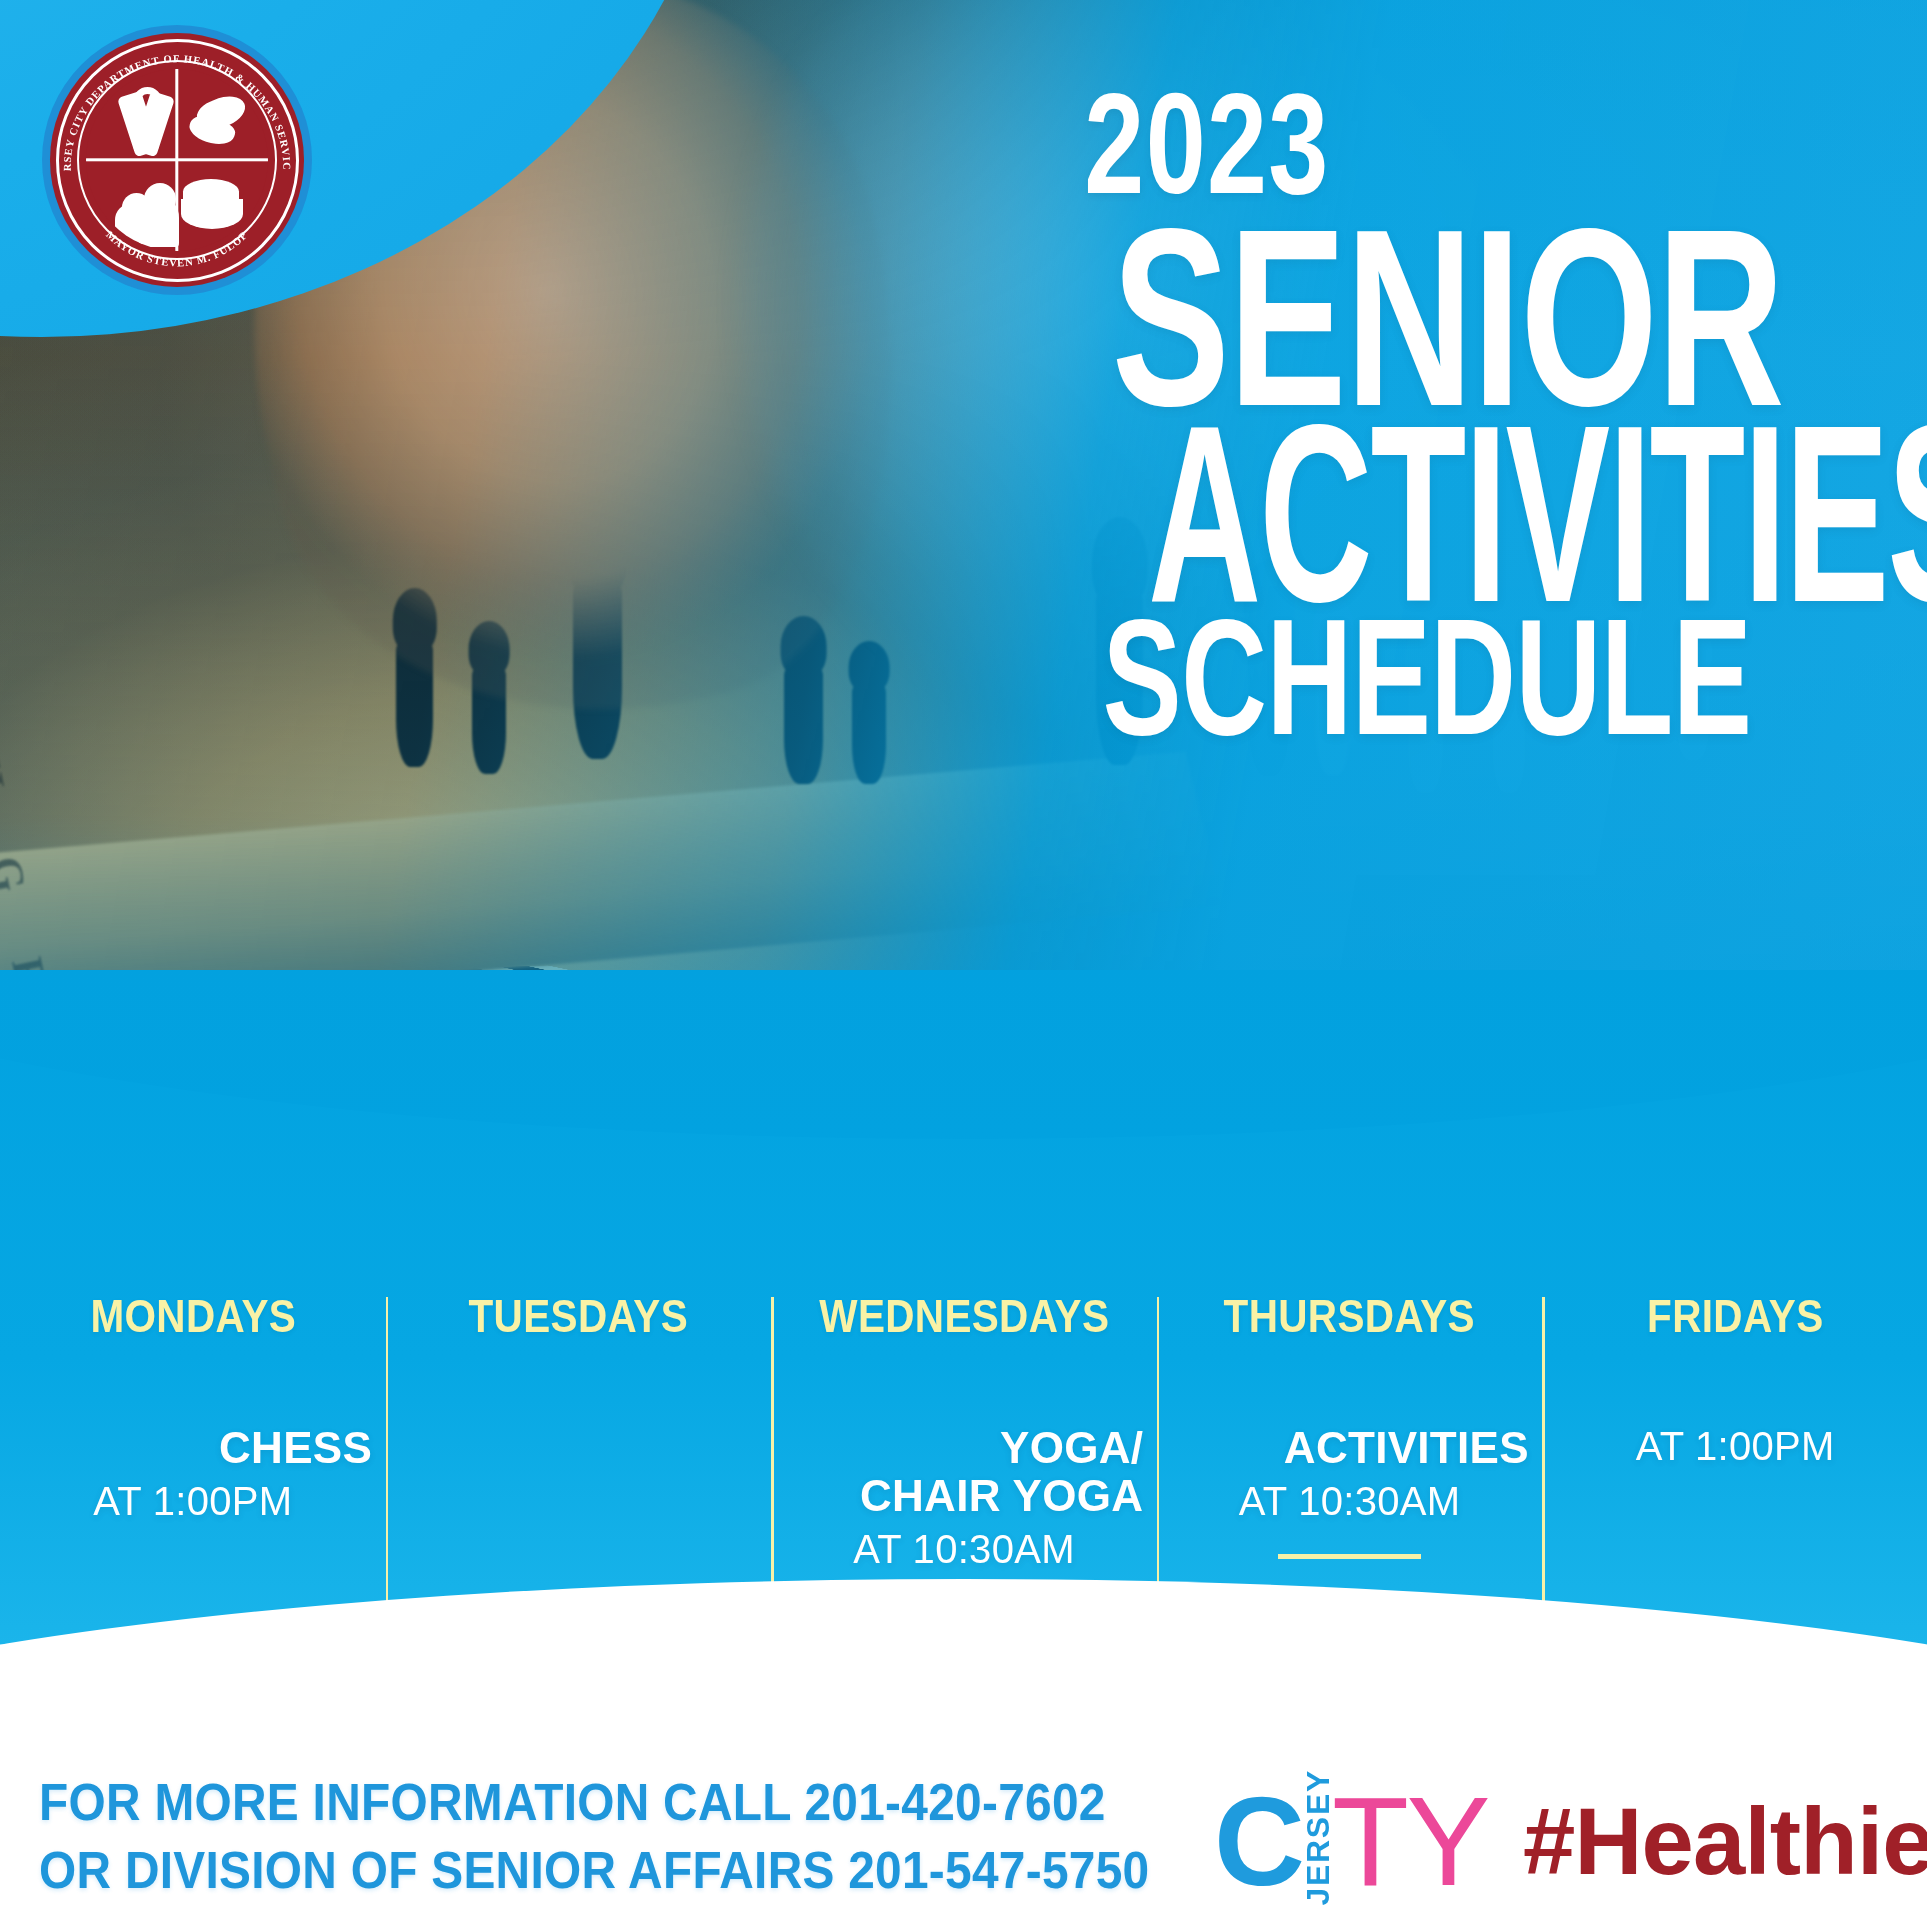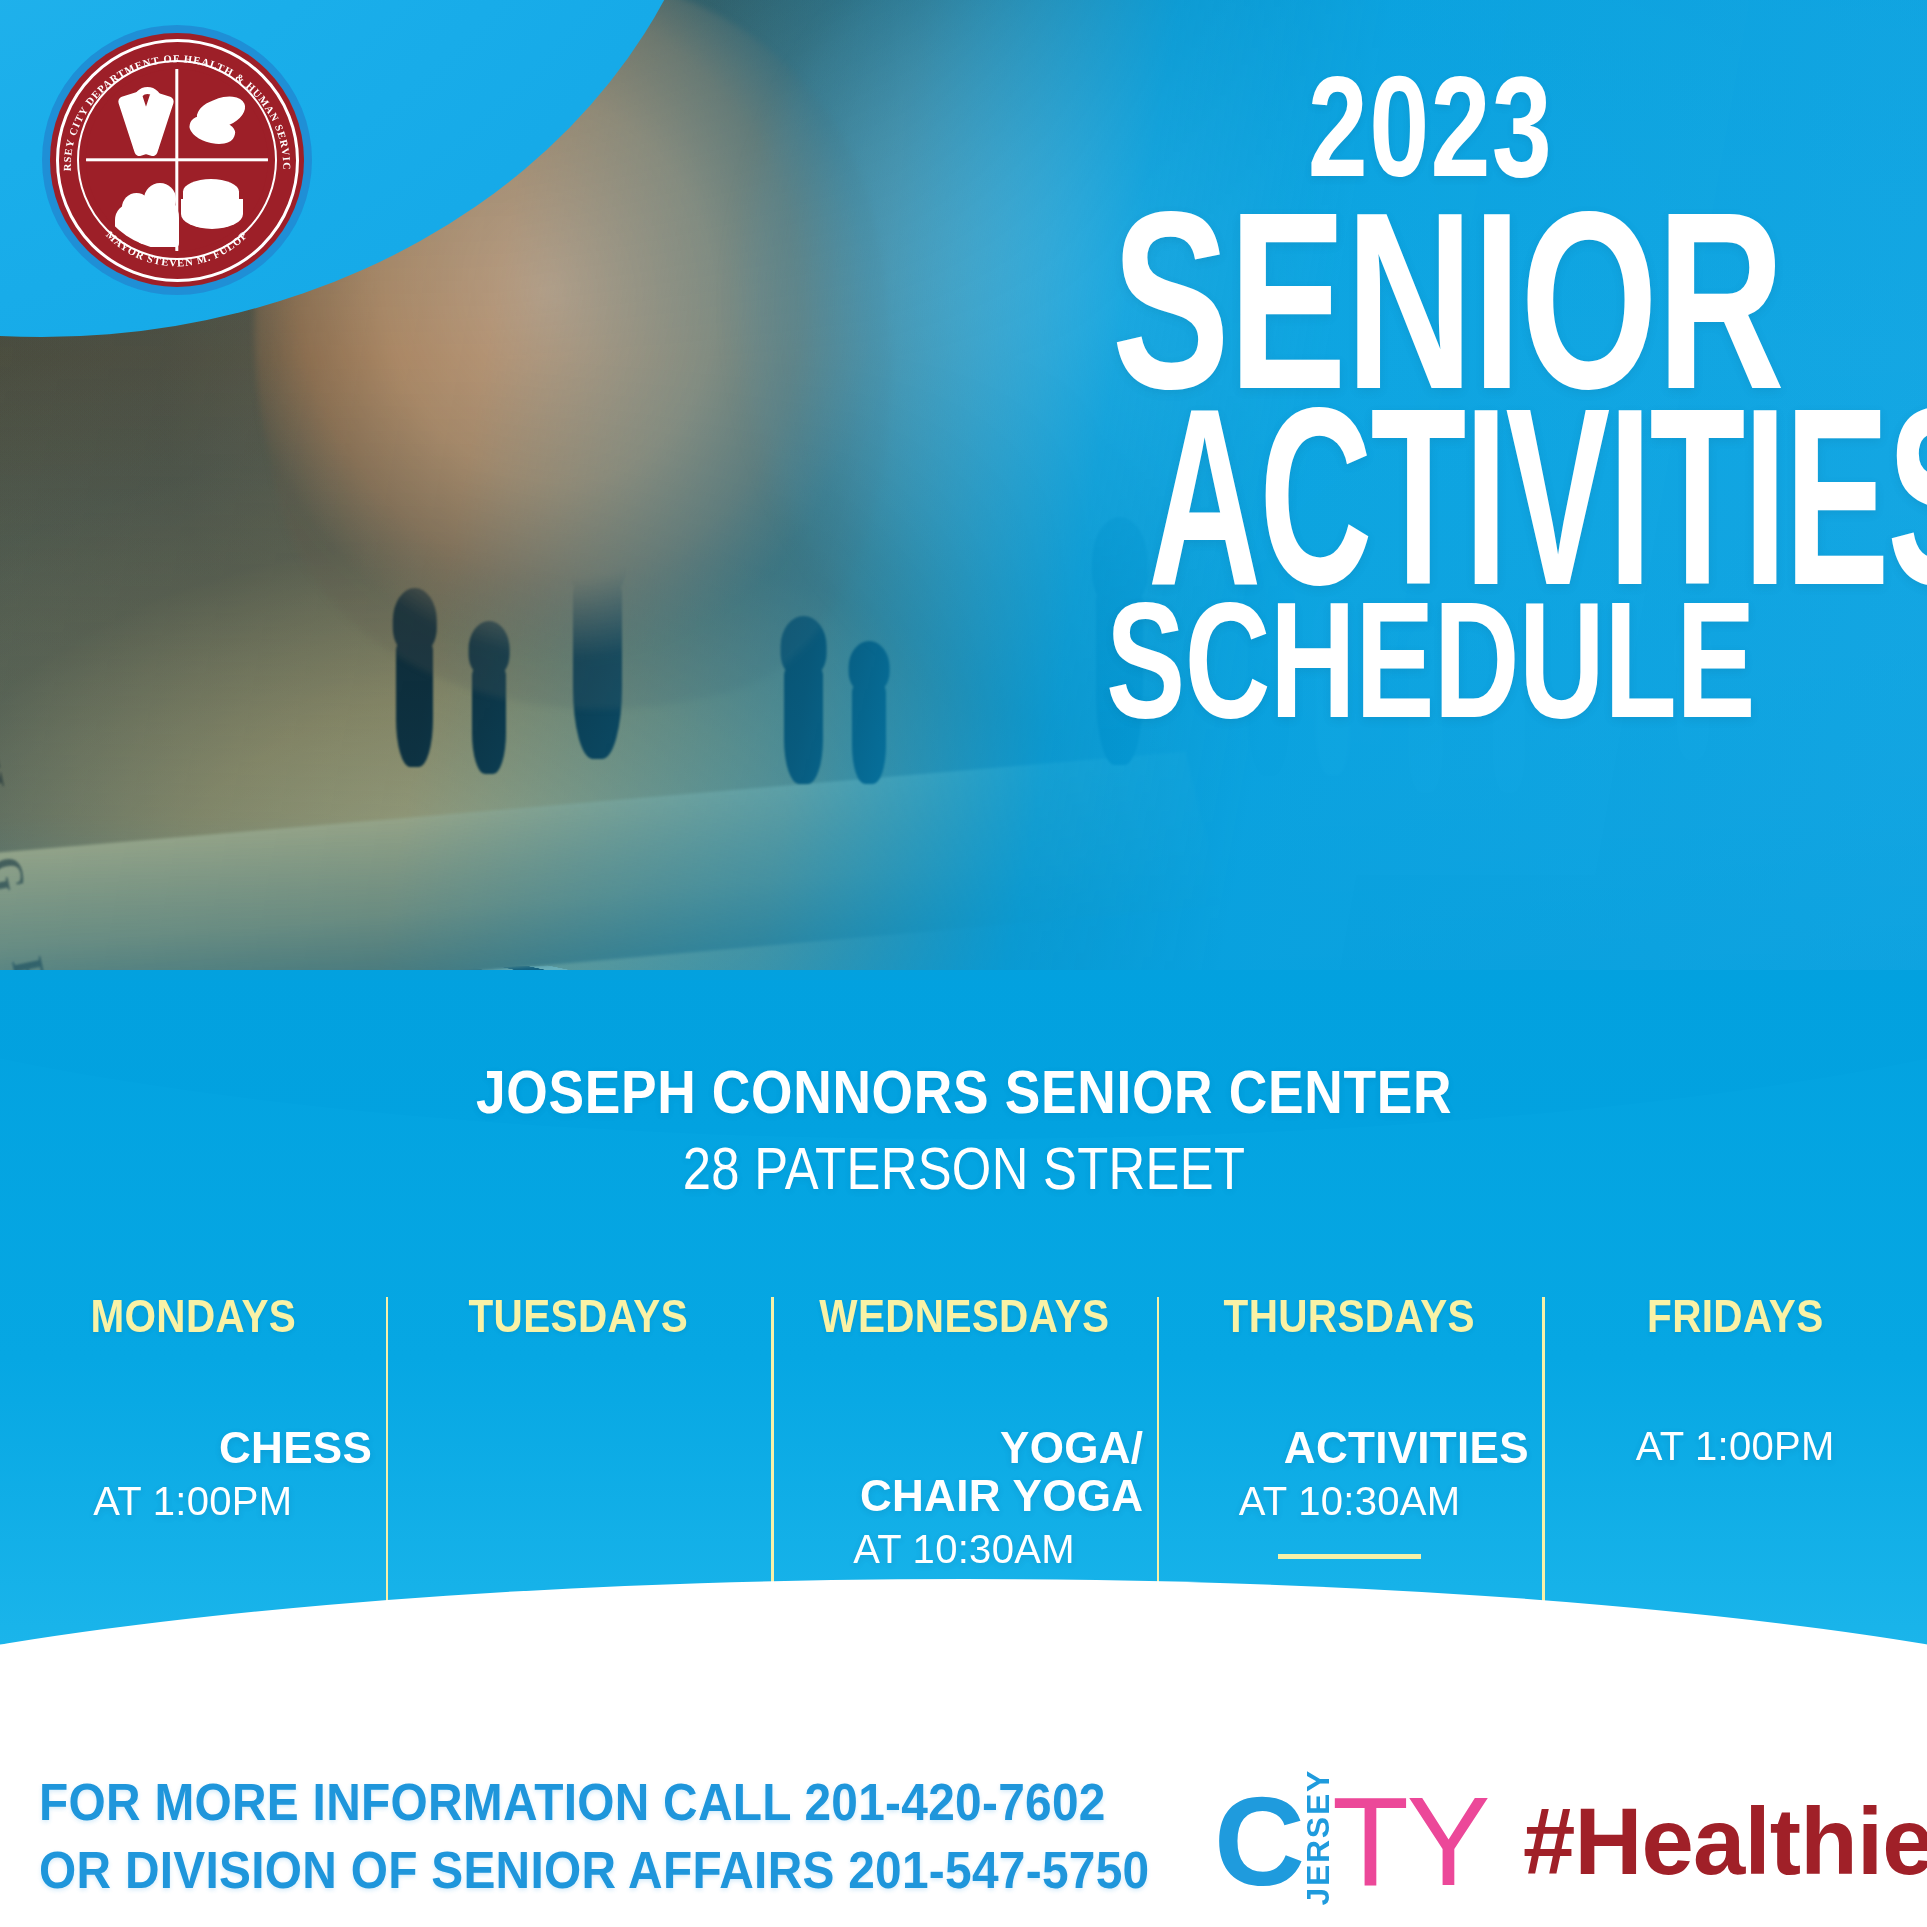--- a/index.html
+++ b/index.html
@@ -154,22 +154,22 @@
   .seal .body-a { position:absolute; left:16%; bottom:4%; width:37px; height:40px; background:#fff; border-radius:40% 40% 10% 10%; }
   .seal .head-b { position:absolute; left:32%; bottom:20%; width:32px; height:32px; background:#fff; border-radius:50%; }
   .seal .body-b { position:absolute; left:29%; bottom:2%; width:40px; height:49px; background:#fff; border-radius:40% 40% 8% 8%; }
   .seal .basket { position:absolute; right:14%; bottom:12%; width:62px; height:30px; background:#fff; border-radius:0 0 50% 50%; }
   .seal .fruit { position:absolute; right:16%; bottom:26%; width:56px; height:25px; background:#fff; border-radius:50% 50% 20% 20%; }
   .seal svg { position:absolute; inset:0; width:100%; height:100%; }
   .seal text { fill:#ffffff; font-family:"Liberation Serif", serif; font-size:12.5px; font-weight:bold; letter-spacing:1.2px; }
 
   
   .title-wrap {
-    position:absolute; right:42px; top:66px; width:911px;
-    text-align:center; color:#ffffff;
+    position:absolute; right:42px; top:83px; width:911px;
+    text-align:left; color:#ffffff;
   }
   .t-year {
     font-size:142px; line-height:0.86;
     font-weight:bold; letter-spacing:1.7px;
     transform:scaleX(0.76); transform-origin:center;
     font-family:"Liberation Sans Narrow","Liberation Sans",sans-serif;
     text-shadow:0 2.5px 8.4px rgba(0,70,110,0.12);
   }
   .t-senior {
     font-size:253px; line-height:0.80; margin-top:11.8px;
@@ -379,24 +379,20 @@
     <div class="t-year">2023</div>
     <div class="t-senior">SENIOR</div>
     <div class="t-activities">ACTIVITIES</div>
     <div class="t-schedule">SCHEDULE</div>
   </div>
 
   <div class="blue-body">
     <div class="arc-top"></div>
   </div>
 
-  <div class="center-block">
-    <div class="center-name">JOSEPH CONNORS SENIOR CENTER</div>
-    <div class="center-addr">28 PATERSON STREET</div>
-  </div>
 
   <div class="sched">
 
     <div class="col">
       <div class="day">MONDAYS</div>
       <div class="act-group">
         <div class="act">CHESS</div>
         <div class="time">AT 1:00PM</div>
       </div>
     </div>

